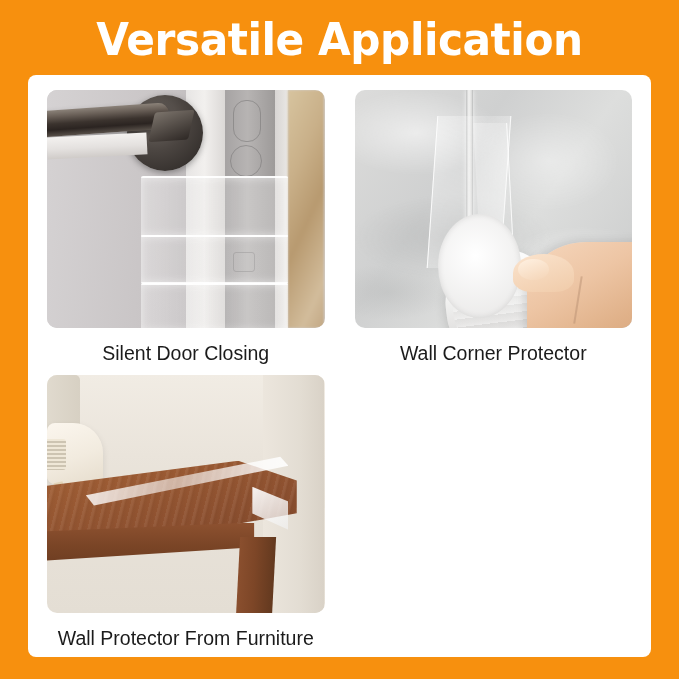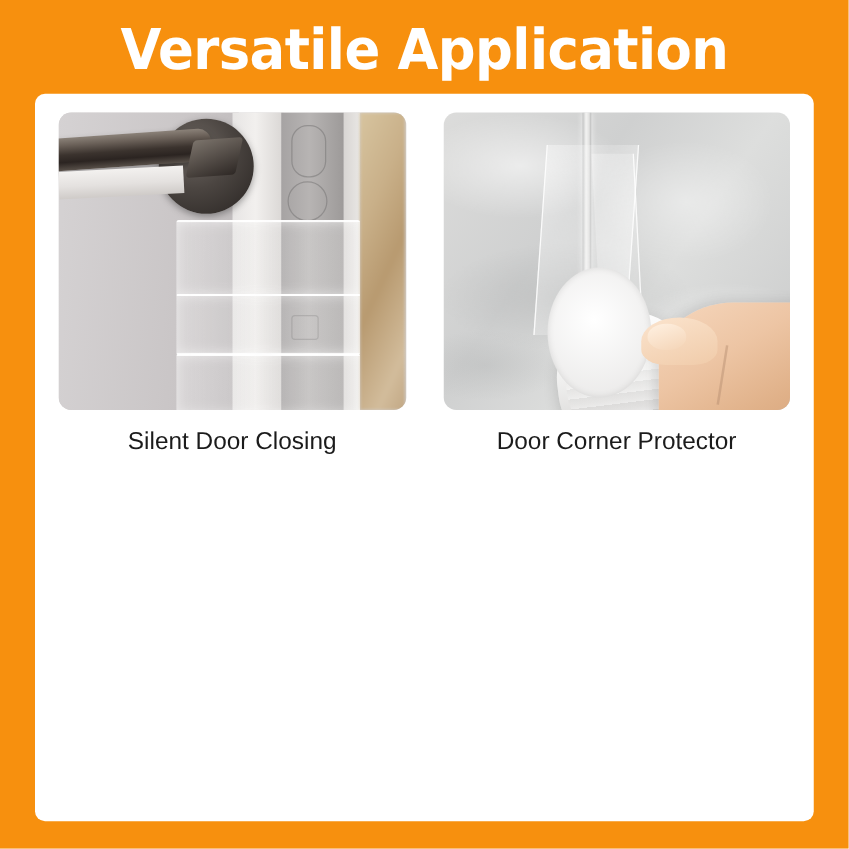--- a/index.html
+++ b/index.html
@@ -410,20 +410,38 @@
           <div class="p2-tape2"></div>
           <div class="p2-roll">
             <div class="p2-roll-rings"></div>
           </div>
           <div class="p2-roll-core"></div>
           <div class="p2-hand"></div>
           <div class="p2-finger"></div>
           <div class="p2-nail"></div>
           <div class="p2-thumbline"></div>
         </div>
-        <div class="caption">Door Corner Protector</div>
+        <div class="caption">Wall Corner Protector</div>
       </div>
 
+      <div class="cell">
+        <div class="photo p3">
+          <div class="p3-wall"></div>
+          <div class="p3-wallR"></div>
+          <div class="p3-backboard"></div>
+          <div class="p3-appl"></div>
+          <div class="p3-grill"></div>
+          <div class="p3-foot1"></div>
+          <div class="p3-foot2"></div>
+          <div class="p3-table-top"></div>
+          <div class="p3-table-grain"></div>
+          <div class="p3-table-front"></div>
+          <div class="p3-leg"></div>
+          <div class="p3-strip"></div>
+          <div class="p3-strip-cap"></div>
+        </div>
+        <div class="caption">Wall Protector From Furniture</div>
+      </div>
 
 
     </div>
   </div>
 </div>
 
 </body></html>

